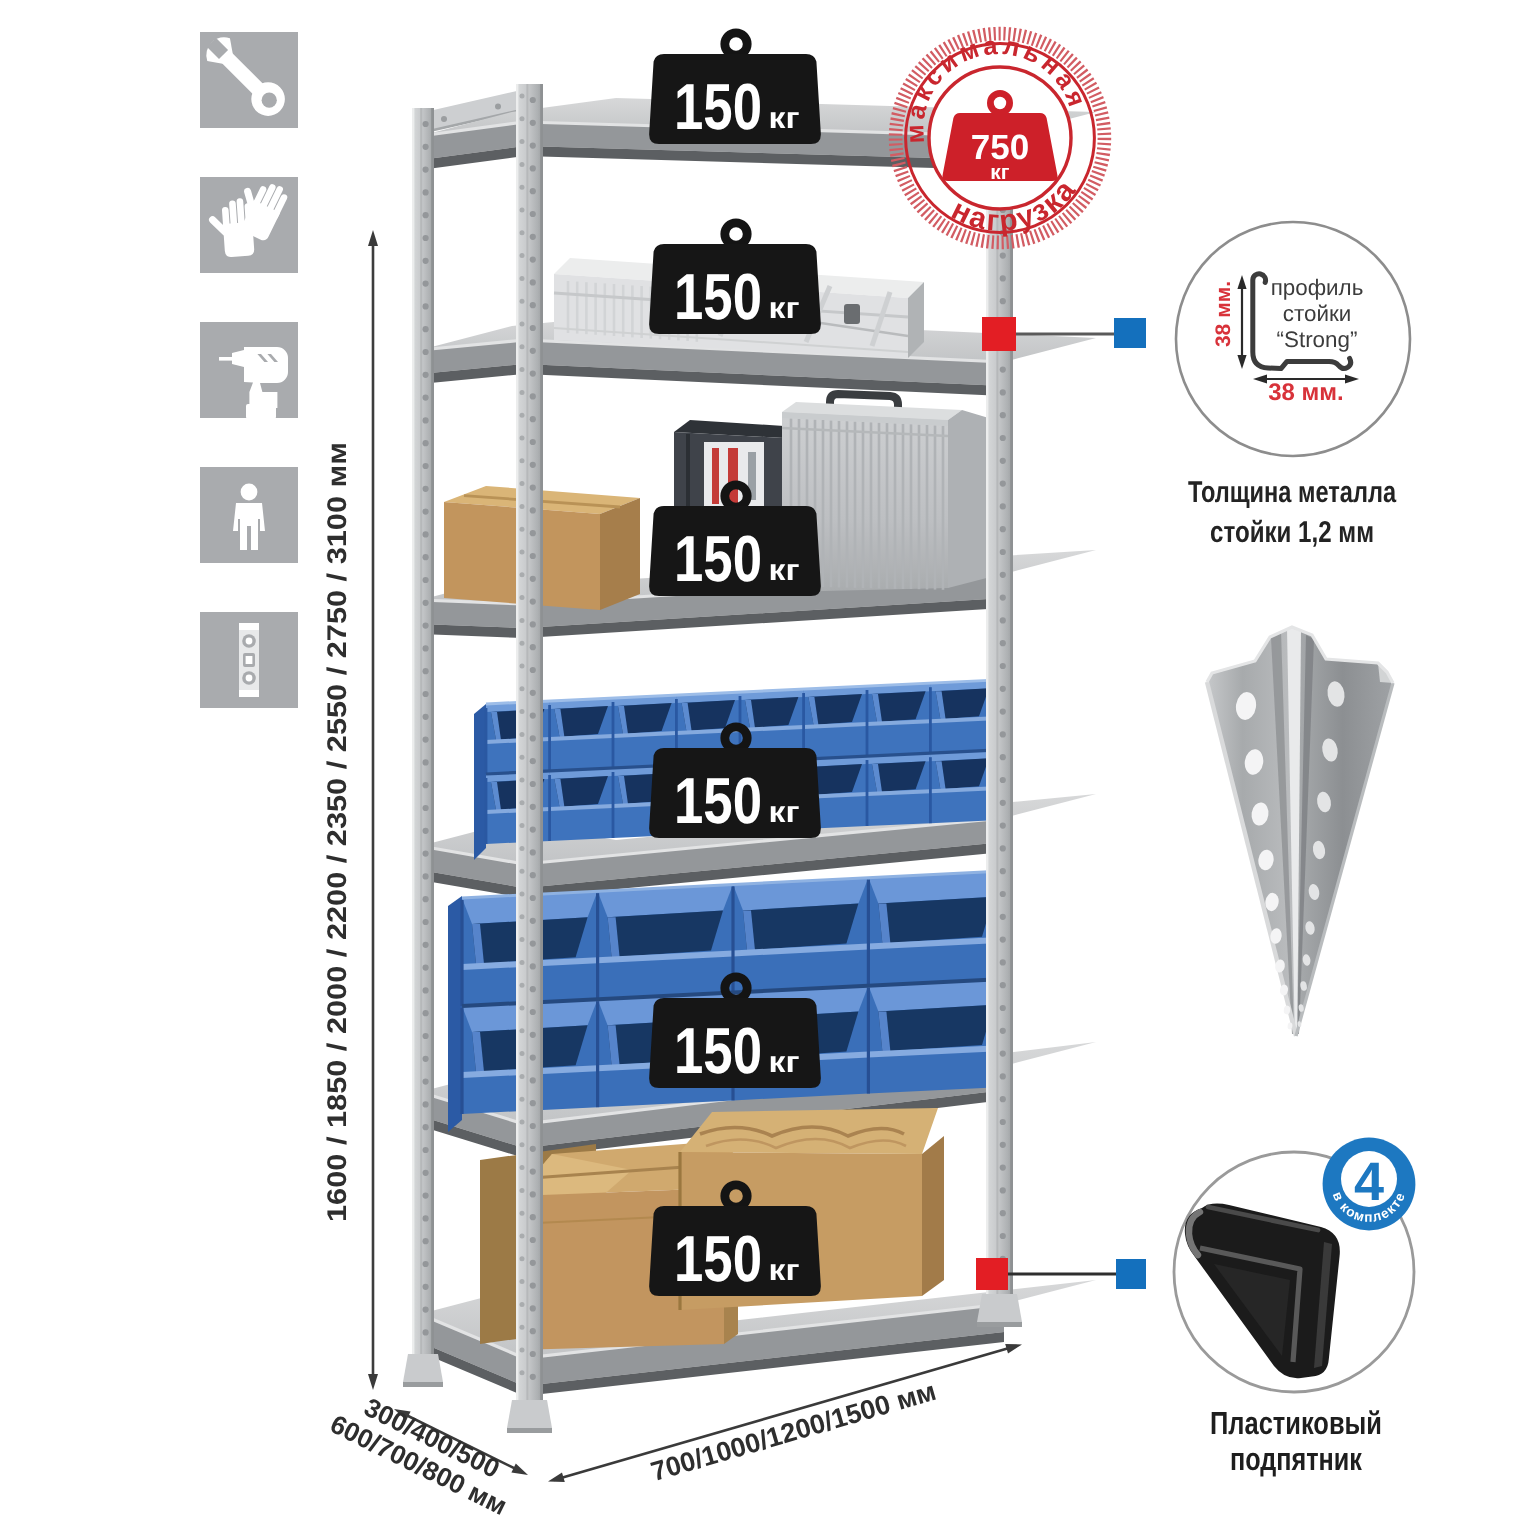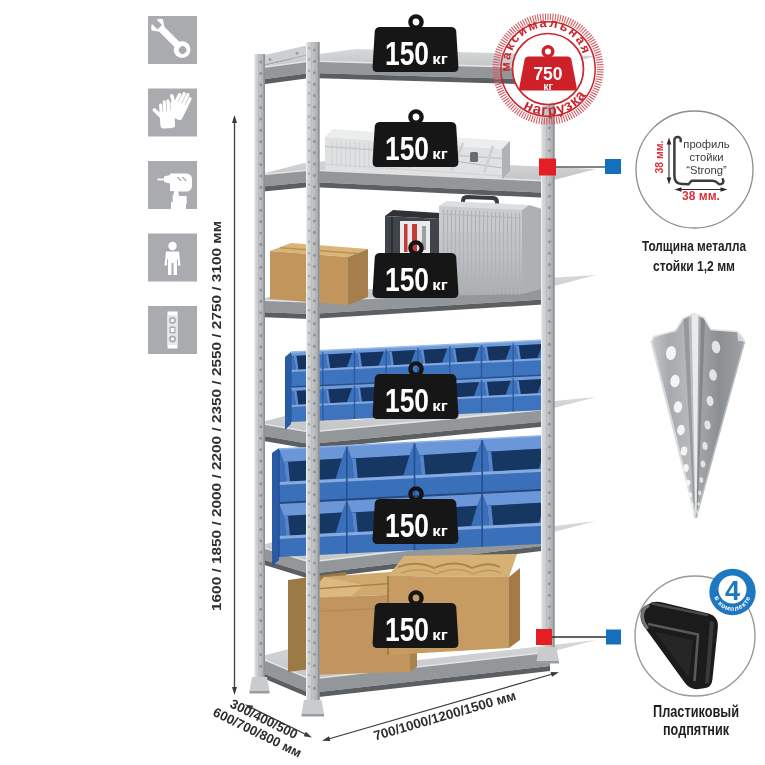--- a/index.html
+++ b/index.html
@@ -1,15 +1,15 @@
 <!DOCTYPE html>
 <html><head><meta charset="utf-8">
 <style>
 html,body{margin:0;padding:0;background:#fff;}
-#page{position:relative;width:629px;height:765px;font-family:"Liberation Sans",sans-serif;padding-left:48px;}
+#page{position:relative;width:629px;height:765px;font-family:"Liberation Sans",sans-serif;}
 svg text{font-family:"Liberation Sans",sans-serif;}
 </style></head><body>
 <div id="page">
 <svg width="765" height="765" viewBox="0 0 765 765">
 <defs>
 <linearGradient id="postg" x1="0" y1="0" x2="1" y2="0">
  <stop offset="0" stop-color="#d8dadb"></stop>
           <stop offset="0.45" stop-color="#c6c8ca"></stop>
  <stop offset="0.8" stop-color="#aeb1b3"></stop>
           <stop offset="1" stop-color="#9b9ea0"></stop>

